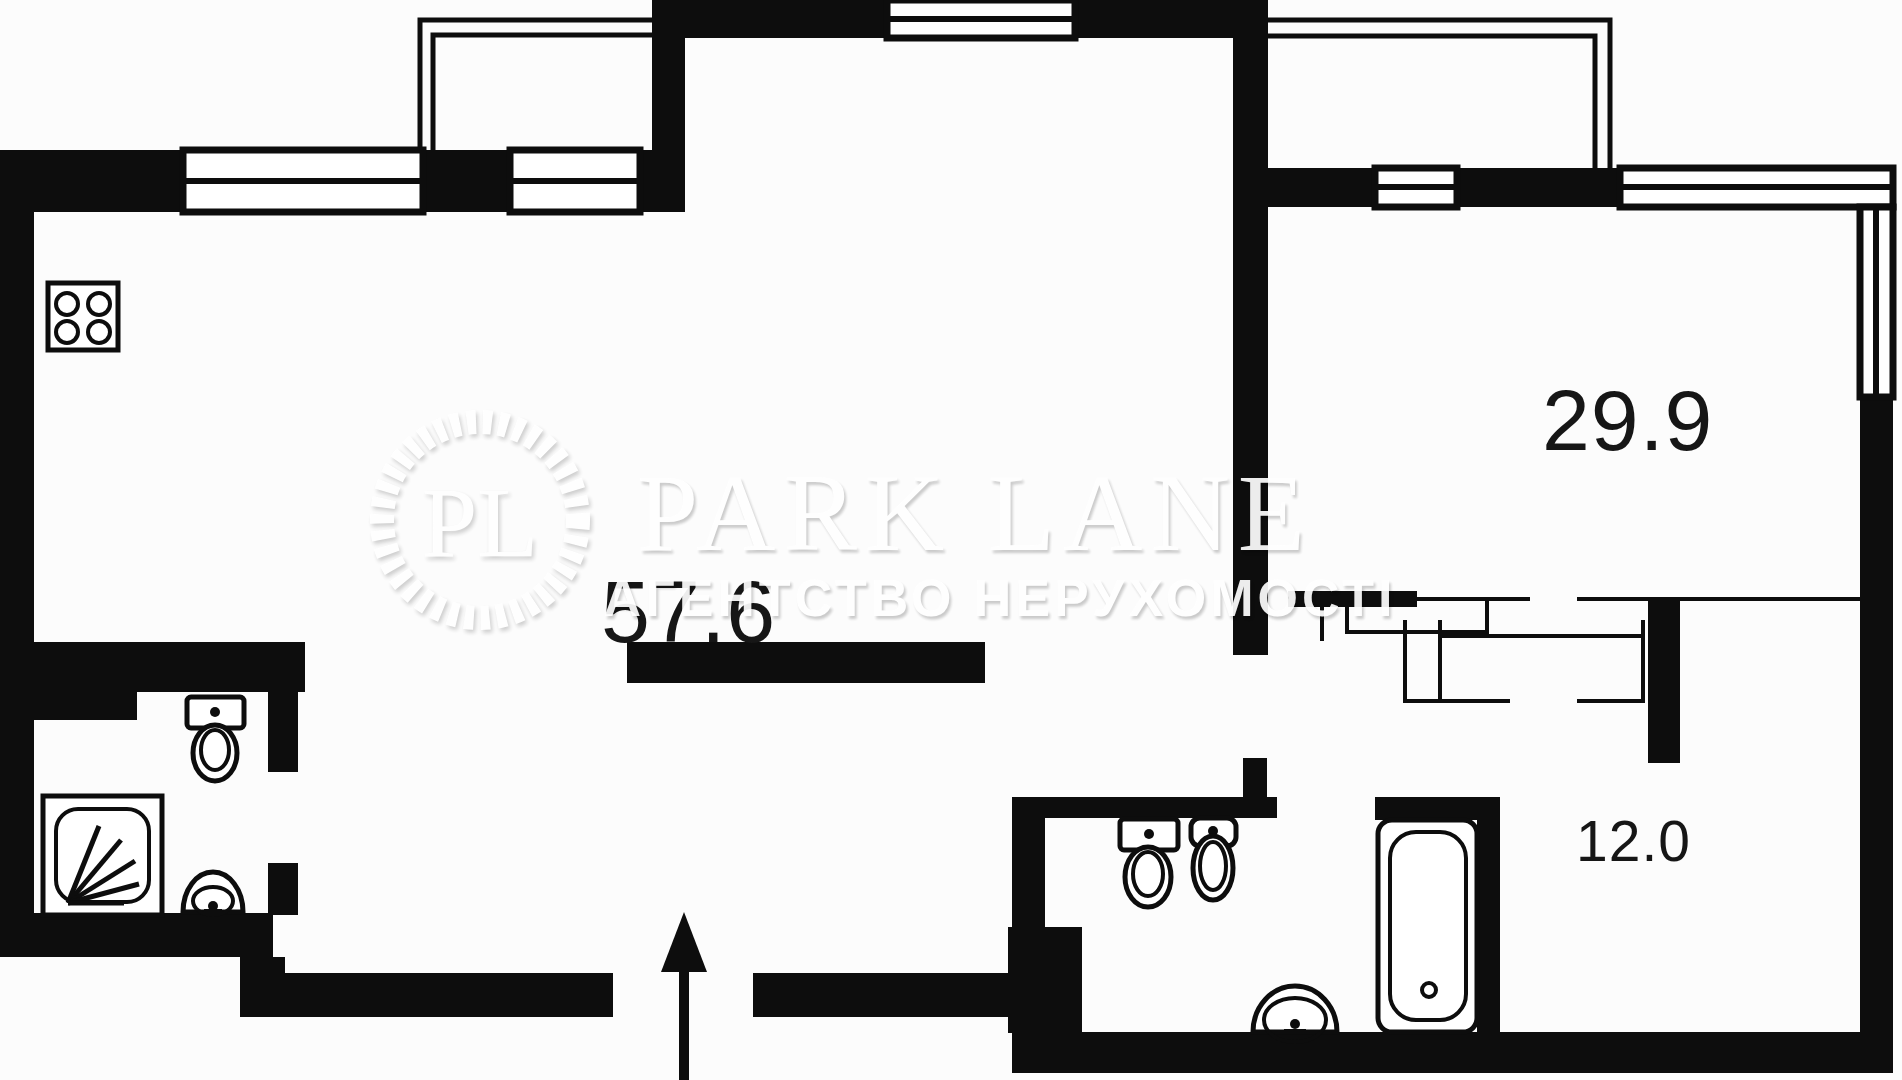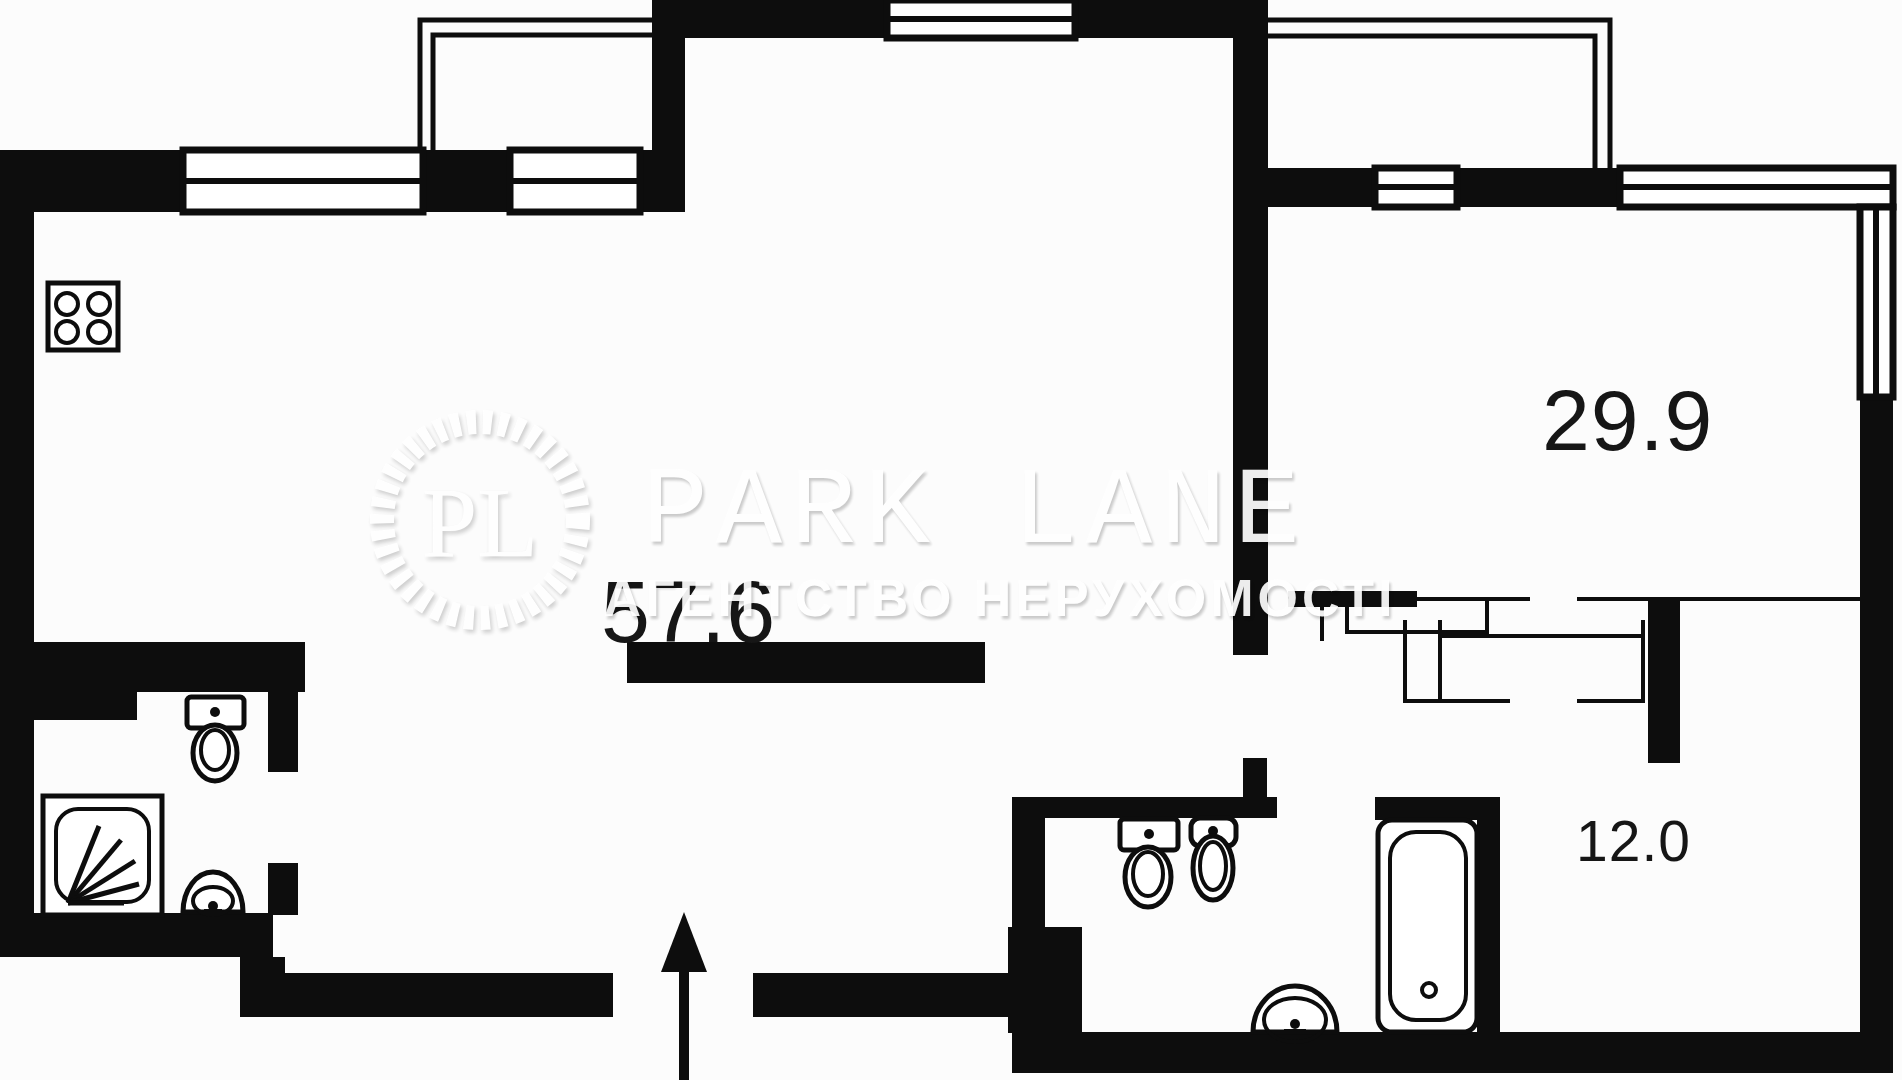--- a/index.html
+++ b/index.html
@@ -29,21 +29,21 @@
   .l12{left:1576px;top:813px;font-size:57px;}
   
   .watermark-layer{position:absolute;left:0;top:0;width:100%;height:100%;pointer-events:none;opacity:.92;}
   .wm-text{
     position:absolute;color:#ffffff;
     text-shadow:2px 3px 3px rgba(0,0,0,0.22);
     white-space:nowrap;
   }
   .wm-brand{
     left:975px;top:458px;transform:translateX(-50%);
-    font-family:Liberation Mono, monospace;font-size:110px;line-height:1;
+    font-family:Liberation Serif, serif;font-size:110px;line-height:1;
     letter-spacing:8px;font-weight:400;
   }
   .wm-tagline{
     left:1000px;top:572px;transform:translateX(-50%);
     font-family:"Liberation Sans",sans-serif;font-size:52px;line-height:1;
     letter-spacing:4px;font-weight:700;
   }
   .wm-badge{position:absolute;left:358px;top:398px;}
   .wm-badge .ring{stroke:#ffffff;fill:none;stroke-width:24;stroke-dasharray:9 7;}
   .wm-badge text{fill:#ffffff;font-family:"Liberation Serif",serif;font-size:100px;}

